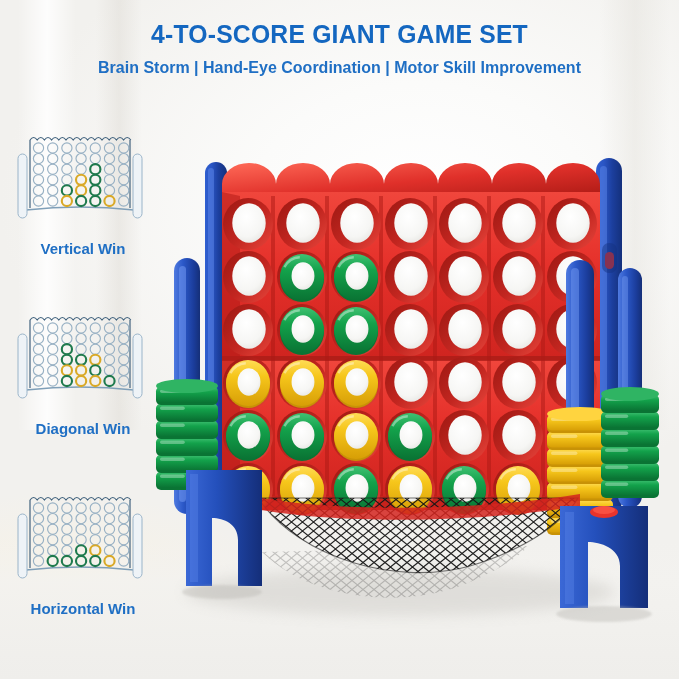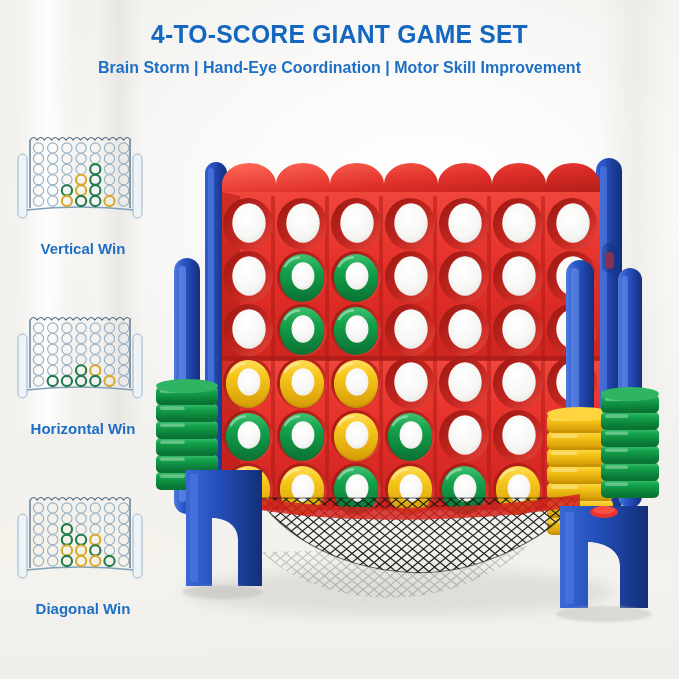--- a/index.html
+++ b/index.html
@@ -503,20 +503,75 @@
             <circle cx="111.7" cy="32.0" r="5.1" fill="none" stroke="#98b1c4" stroke-width="1.15"></circle>
             <circle cx="26.5" cy="42.6" r="5.1" fill="none" stroke="#98b1c4" stroke-width="1.15"></circle>
             <circle cx="40.7" cy="42.6" r="5.1" fill="none" stroke="#98b1c4" stroke-width="1.15"></circle>
             <circle cx="54.9" cy="42.6" r="5.1" fill="none" stroke="#98b1c4" stroke-width="1.15"></circle>
             <circle cx="69.1" cy="42.6" r="5.1" fill="none" stroke="#98b1c4" stroke-width="1.15"></circle>
             <circle cx="83.3" cy="42.6" r="5.1" fill="none" stroke="#98b1c4" stroke-width="1.15"></circle>
             <circle cx="97.5" cy="42.6" r="5.1" fill="none" stroke="#98b1c4" stroke-width="1.15"></circle>
             <circle cx="111.7" cy="42.6" r="5.1" fill="none" stroke="#98b1c4" stroke-width="1.15"></circle>
             <circle cx="26.5" cy="53.2" r="5.1" fill="none" stroke="#98b1c4" stroke-width="1.15"></circle>
             <circle cx="40.7" cy="53.2" r="5.1" fill="none" stroke="#98b1c4" stroke-width="1.15"></circle>
+            <circle cx="54.9" cy="53.2" r="5.1" fill="none" stroke="#1f7a4d" stroke-width="2.1"></circle>
+            <circle cx="69.1" cy="53.2" r="5.1" fill="none" stroke="#98b1c4" stroke-width="1.15"></circle>
+            <circle cx="83.3" cy="53.2" r="5.1" fill="none" stroke="#98b1c4" stroke-width="1.15"></circle>
+            <circle cx="97.5" cy="53.2" r="5.1" fill="none" stroke="#98b1c4" stroke-width="1.15"></circle>
+            <circle cx="111.7" cy="53.2" r="5.1" fill="none" stroke="#98b1c4" stroke-width="1.15"></circle>
+            <circle cx="26.5" cy="63.8" r="5.1" fill="none" stroke="#98b1c4" stroke-width="1.15"></circle>
+            <circle cx="40.7" cy="63.8" r="5.1" fill="none" stroke="#98b1c4" stroke-width="1.15"></circle>
+            <circle cx="54.9" cy="63.8" r="5.1" fill="none" stroke="#1f7a4d" stroke-width="2.1"></circle>
+            <circle cx="69.1" cy="63.8" r="5.1" fill="none" stroke="#1f7a4d" stroke-width="2.1"></circle>
+            <circle cx="83.3" cy="63.8" r="5.1" fill="none" stroke="#d9a927" stroke-width="2.1"></circle>
+            <circle cx="97.5" cy="63.8" r="5.1" fill="none" stroke="#98b1c4" stroke-width="1.15"></circle>
+            <circle cx="111.7" cy="63.8" r="5.1" fill="none" stroke="#98b1c4" stroke-width="1.15"></circle>
+            <circle cx="26.5" cy="74.4" r="5.1" fill="none" stroke="#98b1c4" stroke-width="1.15"></circle>
+            <circle cx="40.7" cy="74.4" r="5.1" fill="none" stroke="#98b1c4" stroke-width="1.15"></circle>
+            <circle cx="54.9" cy="74.4" r="5.1" fill="none" stroke="#d9a927" stroke-width="2.1"></circle>
+            <circle cx="69.1" cy="74.4" r="5.1" fill="none" stroke="#d9a927" stroke-width="2.1"></circle>
+            <circle cx="83.3" cy="74.4" r="5.1" fill="none" stroke="#1f7a4d" stroke-width="2.1"></circle>
+            <circle cx="97.5" cy="74.4" r="5.1" fill="none" stroke="#98b1c4" stroke-width="1.15"></circle>
+            <circle cx="111.7" cy="74.4" r="5.1" fill="none" stroke="#98b1c4" stroke-width="1.15"></circle>
+            <circle cx="26.5" cy="85.0" r="5.1" fill="none" stroke="#98b1c4" stroke-width="1.15"></circle>
+            <circle cx="40.7" cy="85.0" r="5.1" fill="none" stroke="#98b1c4" stroke-width="1.15"></circle>
+            <circle cx="54.9" cy="85.0" r="5.1" fill="none" stroke="#1f7a4d" stroke-width="2.1"></circle>
+            <circle cx="69.1" cy="85.0" r="5.1" fill="none" stroke="#d9a927" stroke-width="2.1"></circle>
+            <circle cx="83.3" cy="85.0" r="5.1" fill="none" stroke="#d9a927" stroke-width="2.1"></circle>
+            <circle cx="97.5" cy="85.0" r="5.1" fill="none" stroke="#1f7a4d" stroke-width="2.1"></circle>
+            <circle cx="111.7" cy="85.0" r="5.1" fill="none" stroke="#98b1c4" stroke-width="1.15"></circle>
+          </svg>
+      </div>
+      <div class="card-label">Diagonal Win</div>
+    </div>
+
+    <div class="card">
+      <div class="card-art">
+        <svg class="mini-svg" viewBox="0 0 142 124" xmlns="http://www.w3.org/2000/svg">
+            <path d="M 18 24 q 3.6 -5 7.2 0 q 3.6 -5 7.2 0 q 3.6 -5 7.2 0 q 3.6 -5 7.2 0 q 3.6 -5 7.2 0 q 3.6 -5 7.2 0 q 3.6 -5 7.2 0 q 3.6 -5 7.2 0 q 3.6 -5 7.2 0 q 3.6 -5 7.2 0 q 3.6 -5 7.2 0 q 3.6 -5 7.2 0 q 3.6 -5 7.2 0 q 3.6 -5 7.2 0" fill="none" stroke="#41627d" stroke-width="1.2"></path>
+            <path d="M18 24 L18 92 M118 24 L118 92" fill="none" stroke="#41627d" stroke-width="1.2"></path>
+            <path d="M14 94 C 50 90, 86 90, 122 94" fill="none" stroke="#7f9fb8" stroke-width="1.6"></path>
+            <rect x="6" y="38" width="9" height="64" rx="4.5" fill="#eef3f7" stroke="#9ab4c9" stroke-width="1"></rect>
+            <rect x="121" y="38" width="9" height="64" rx="4.5" fill="#eef3f7" stroke="#9ab4c9" stroke-width="1"></rect>
+            <circle cx="26.5" cy="32.0" r="5.1" fill="none" stroke="#98b1c4" stroke-width="1.15"></circle>
+            <circle cx="40.7" cy="32.0" r="5.1" fill="none" stroke="#98b1c4" stroke-width="1.15"></circle>
+            <circle cx="54.9" cy="32.0" r="5.1" fill="none" stroke="#98b1c4" stroke-width="1.15"></circle>
+            <circle cx="69.1" cy="32.0" r="5.1" fill="none" stroke="#98b1c4" stroke-width="1.15"></circle>
+            <circle cx="83.3" cy="32.0" r="5.1" fill="none" stroke="#98b1c4" stroke-width="1.15"></circle>
+            <circle cx="97.5" cy="32.0" r="5.1" fill="none" stroke="#98b1c4" stroke-width="1.15"></circle>
+            <circle cx="111.7" cy="32.0" r="5.1" fill="none" stroke="#98b1c4" stroke-width="1.15"></circle>
+            <circle cx="26.5" cy="42.6" r="5.1" fill="none" stroke="#98b1c4" stroke-width="1.15"></circle>
+            <circle cx="40.7" cy="42.6" r="5.1" fill="none" stroke="#98b1c4" stroke-width="1.15"></circle>
+            <circle cx="54.9" cy="42.6" r="5.1" fill="none" stroke="#98b1c4" stroke-width="1.15"></circle>
+            <circle cx="69.1" cy="42.6" r="5.1" fill="none" stroke="#98b1c4" stroke-width="1.15"></circle>
+            <circle cx="83.3" cy="42.6" r="5.1" fill="none" stroke="#98b1c4" stroke-width="1.15"></circle>
+            <circle cx="97.5" cy="42.6" r="5.1" fill="none" stroke="#98b1c4" stroke-width="1.15"></circle>
+            <circle cx="111.7" cy="42.6" r="5.1" fill="none" stroke="#98b1c4" stroke-width="1.15"></circle>
+            <circle cx="26.5" cy="53.2" r="5.1" fill="none" stroke="#98b1c4" stroke-width="1.15"></circle>
+            <circle cx="40.7" cy="53.2" r="5.1" fill="none" stroke="#98b1c4" stroke-width="1.15"></circle>
             <circle cx="54.9" cy="53.2" r="5.1" fill="none" stroke="#98b1c4" stroke-width="1.15"></circle>
             <circle cx="69.1" cy="53.2" r="5.1" fill="none" stroke="#98b1c4" stroke-width="1.15"></circle>
             <circle cx="83.3" cy="53.2" r="5.1" fill="none" stroke="#98b1c4" stroke-width="1.15"></circle>
             <circle cx="97.5" cy="53.2" r="5.1" fill="none" stroke="#98b1c4" stroke-width="1.15"></circle>
             <circle cx="111.7" cy="53.2" r="5.1" fill="none" stroke="#98b1c4" stroke-width="1.15"></circle>
             <circle cx="26.5" cy="63.8" r="5.1" fill="none" stroke="#98b1c4" stroke-width="1.15"></circle>
             <circle cx="40.7" cy="63.8" r="5.1" fill="none" stroke="#98b1c4" stroke-width="1.15"></circle>
             <circle cx="54.9" cy="63.8" r="5.1" fill="none" stroke="#98b1c4" stroke-width="1.15"></circle>
             <circle cx="69.1" cy="63.8" r="5.1" fill="none" stroke="#98b1c4" stroke-width="1.15"></circle>
             <circle cx="83.3" cy="63.8" r="5.1" fill="none" stroke="#98b1c4" stroke-width="1.15"></circle>
@@ -534,70 +589,15 @@
             <circle cx="54.9" cy="85.0" r="5.1" fill="none" stroke="#1f7a4d" stroke-width="2.1"></circle>
             <circle cx="69.1" cy="85.0" r="5.1" fill="none" stroke="#1f7a4d" stroke-width="2.1"></circle>
             <circle cx="83.3" cy="85.0" r="5.1" fill="none" stroke="#1f7a4d" stroke-width="2.1"></circle>
             <circle cx="97.5" cy="85.0" r="5.1" fill="none" stroke="#d9a927" stroke-width="2.1"></circle>
             <circle cx="111.7" cy="85.0" r="5.1" fill="none" stroke="#98b1c4" stroke-width="1.15"></circle>
           </svg>
       </div>
       <div class="card-label">Horizontal Win</div>
     </div>
 
-    <div class="card">
-      <div class="card-art">
-        <svg class="mini-svg" viewBox="0 0 142 124" xmlns="http://www.w3.org/2000/svg">
-            <path d="M 18 24 q 3.6 -5 7.2 0 q 3.6 -5 7.2 0 q 3.6 -5 7.2 0 q 3.6 -5 7.2 0 q 3.6 -5 7.2 0 q 3.6 -5 7.2 0 q 3.6 -5 7.2 0 q 3.6 -5 7.2 0 q 3.6 -5 7.2 0 q 3.6 -5 7.2 0 q 3.6 -5 7.2 0 q 3.6 -5 7.2 0 q 3.6 -5 7.2 0 q 3.6 -5 7.2 0" fill="none" stroke="#41627d" stroke-width="1.2"></path>
-            <path d="M18 24 L18 92 M118 24 L118 92" fill="none" stroke="#41627d" stroke-width="1.2"></path>
-            <path d="M14 94 C 50 90, 86 90, 122 94" fill="none" stroke="#7f9fb8" stroke-width="1.6"></path>
-            <rect x="6" y="38" width="9" height="64" rx="4.5" fill="#eef3f7" stroke="#9ab4c9" stroke-width="1"></rect>
-            <rect x="121" y="38" width="9" height="64" rx="4.5" fill="#eef3f7" stroke="#9ab4c9" stroke-width="1"></rect>
-            <circle cx="26.5" cy="32.0" r="5.1" fill="none" stroke="#98b1c4" stroke-width="1.15"></circle>
-            <circle cx="40.7" cy="32.0" r="5.1" fill="none" stroke="#98b1c4" stroke-width="1.15"></circle>
-            <circle cx="54.9" cy="32.0" r="5.1" fill="none" stroke="#98b1c4" stroke-width="1.15"></circle>
-            <circle cx="69.1" cy="32.0" r="5.1" fill="none" stroke="#98b1c4" stroke-width="1.15"></circle>
-            <circle cx="83.3" cy="32.0" r="5.1" fill="none" stroke="#98b1c4" stroke-width="1.15"></circle>
-            <circle cx="97.5" cy="32.0" r="5.1" fill="none" stroke="#98b1c4" stroke-width="1.15"></circle>
-            <circle cx="111.7" cy="32.0" r="5.1" fill="none" stroke="#98b1c4" stroke-width="1.15"></circle>
-            <circle cx="26.5" cy="42.6" r="5.1" fill="none" stroke="#98b1c4" stroke-width="1.15"></circle>
-            <circle cx="40.7" cy="42.6" r="5.1" fill="none" stroke="#98b1c4" stroke-width="1.15"></circle>
-            <circle cx="54.9" cy="42.6" r="5.1" fill="none" stroke="#98b1c4" stroke-width="1.15"></circle>
-            <circle cx="69.1" cy="42.6" r="5.1" fill="none" stroke="#98b1c4" stroke-width="1.15"></circle>
-            <circle cx="83.3" cy="42.6" r="5.1" fill="none" stroke="#98b1c4" stroke-width="1.15"></circle>
-            <circle cx="97.5" cy="42.6" r="5.1" fill="none" stroke="#98b1c4" stroke-width="1.15"></circle>
-            <circle cx="111.7" cy="42.6" r="5.1" fill="none" stroke="#98b1c4" stroke-width="1.15"></circle>
-            <circle cx="26.5" cy="53.2" r="5.1" fill="none" stroke="#98b1c4" stroke-width="1.15"></circle>
-            <circle cx="40.7" cy="53.2" r="5.1" fill="none" stroke="#98b1c4" stroke-width="1.15"></circle>
-            <circle cx="54.9" cy="53.2" r="5.1" fill="none" stroke="#1f7a4d" stroke-width="2.1"></circle>
-            <circle cx="69.1" cy="53.2" r="5.1" fill="none" stroke="#98b1c4" stroke-width="1.15"></circle>
-            <circle cx="83.3" cy="53.2" r="5.1" fill="none" stroke="#98b1c4" stroke-width="1.15"></circle>
-            <circle cx="97.5" cy="53.2" r="5.1" fill="none" stroke="#98b1c4" stroke-width="1.15"></circle>
-            <circle cx="111.7" cy="53.2" r="5.1" fill="none" stroke="#98b1c4" stroke-width="1.15"></circle>
-            <circle cx="26.5" cy="63.8" r="5.1" fill="none" stroke="#98b1c4" stroke-width="1.15"></circle>
-            <circle cx="40.7" cy="63.8" r="5.1" fill="none" stroke="#98b1c4" stroke-width="1.15"></circle>
-            <circle cx="54.9" cy="63.8" r="5.1" fill="none" stroke="#1f7a4d" stroke-width="2.1"></circle>
-            <circle cx="69.1" cy="63.8" r="5.1" fill="none" stroke="#1f7a4d" stroke-width="2.1"></circle>
-            <circle cx="83.3" cy="63.8" r="5.1" fill="none" stroke="#d9a927" stroke-width="2.1"></circle>
-            <circle cx="97.5" cy="63.8" r="5.1" fill="none" stroke="#98b1c4" stroke-width="1.15"></circle>
-            <circle cx="111.7" cy="63.8" r="5.1" fill="none" stroke="#98b1c4" stroke-width="1.15"></circle>
-            <circle cx="26.5" cy="74.4" r="5.1" fill="none" stroke="#98b1c4" stroke-width="1.15"></circle>
-            <circle cx="40.7" cy="74.4" r="5.1" fill="none" stroke="#98b1c4" stroke-width="1.15"></circle>
-            <circle cx="54.9" cy="74.4" r="5.1" fill="none" stroke="#d9a927" stroke-width="2.1"></circle>
-            <circle cx="69.1" cy="74.4" r="5.1" fill="none" stroke="#d9a927" stroke-width="2.1"></circle>
-            <circle cx="83.3" cy="74.4" r="5.1" fill="none" stroke="#1f7a4d" stroke-width="2.1"></circle>
-            <circle cx="97.5" cy="74.4" r="5.1" fill="none" stroke="#98b1c4" stroke-width="1.15"></circle>
-            <circle cx="111.7" cy="74.4" r="5.1" fill="none" stroke="#98b1c4" stroke-width="1.15"></circle>
-            <circle cx="26.5" cy="85.0" r="5.1" fill="none" stroke="#98b1c4" stroke-width="1.15"></circle>
-            <circle cx="40.7" cy="85.0" r="5.1" fill="none" stroke="#98b1c4" stroke-width="1.15"></circle>
-            <circle cx="54.9" cy="85.0" r="5.1" fill="none" stroke="#1f7a4d" stroke-width="2.1"></circle>
-            <circle cx="69.1" cy="85.0" r="5.1" fill="none" stroke="#d9a927" stroke-width="2.1"></circle>
-            <circle cx="83.3" cy="85.0" r="5.1" fill="none" stroke="#d9a927" stroke-width="2.1"></circle>
-            <circle cx="97.5" cy="85.0" r="5.1" fill="none" stroke="#1f7a4d" stroke-width="2.1"></circle>
-            <circle cx="111.7" cy="85.0" r="5.1" fill="none" stroke="#98b1c4" stroke-width="1.15"></circle>
-          </svg>
-      </div>
-      <div class="card-label">Diagonal Win</div>
-    </div>
-
   </div>
 
 </div>
 
 </body></html>

